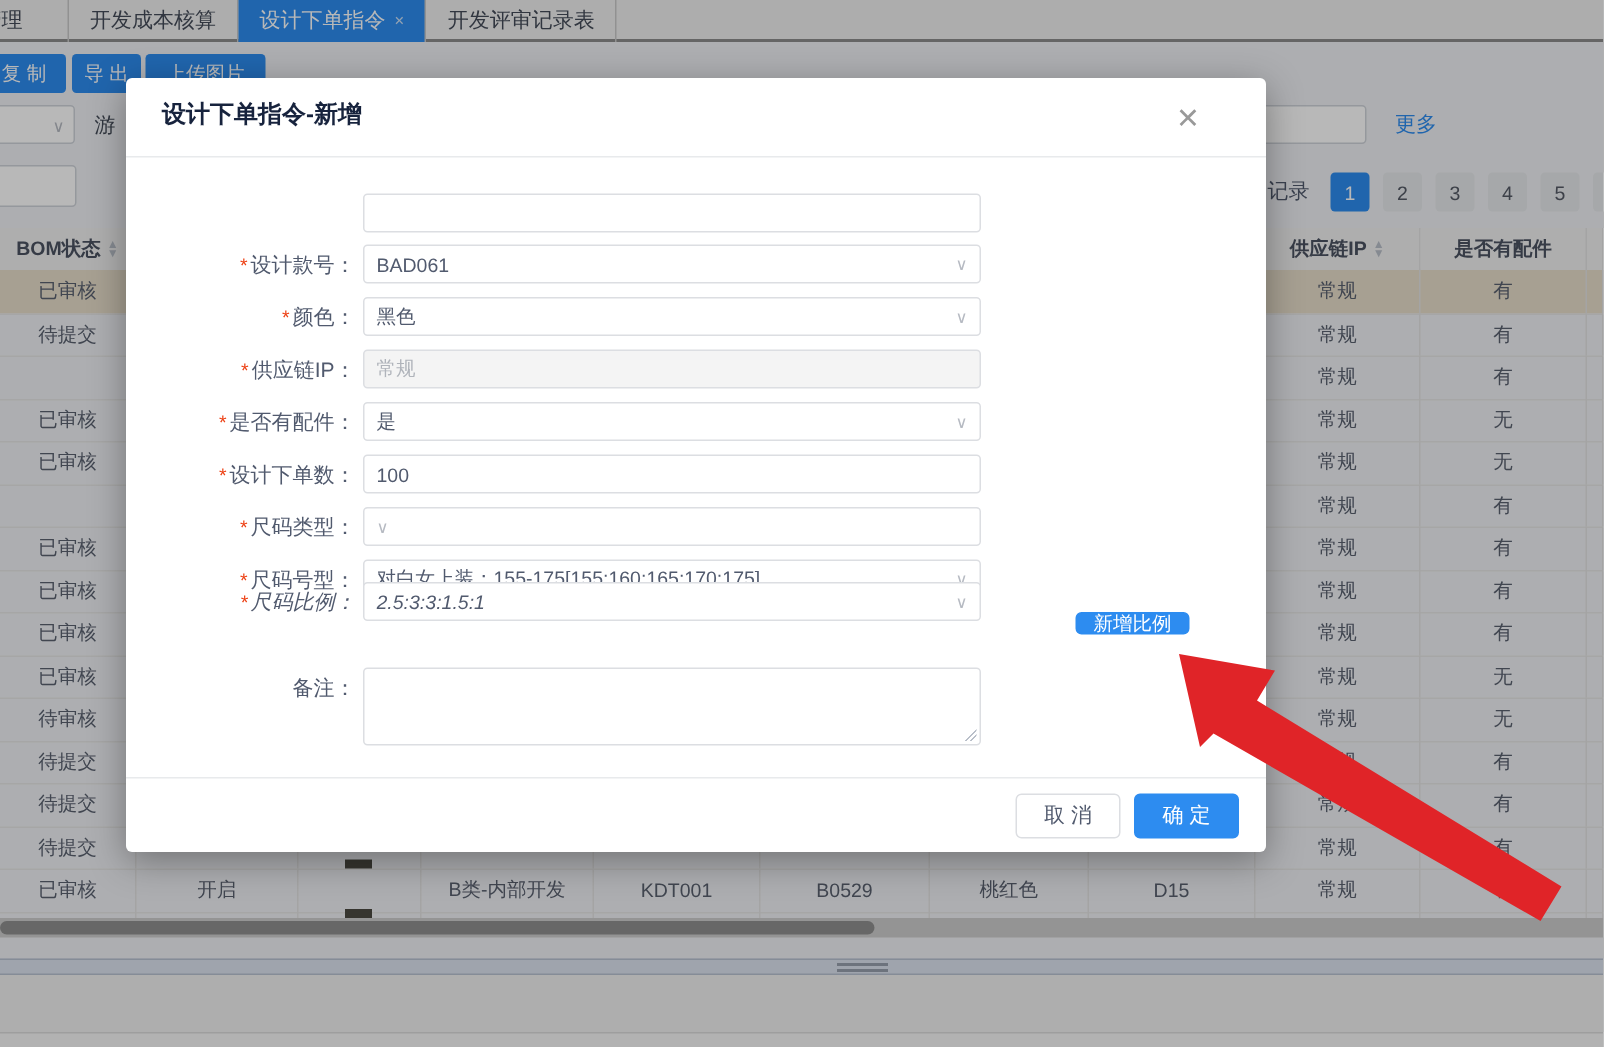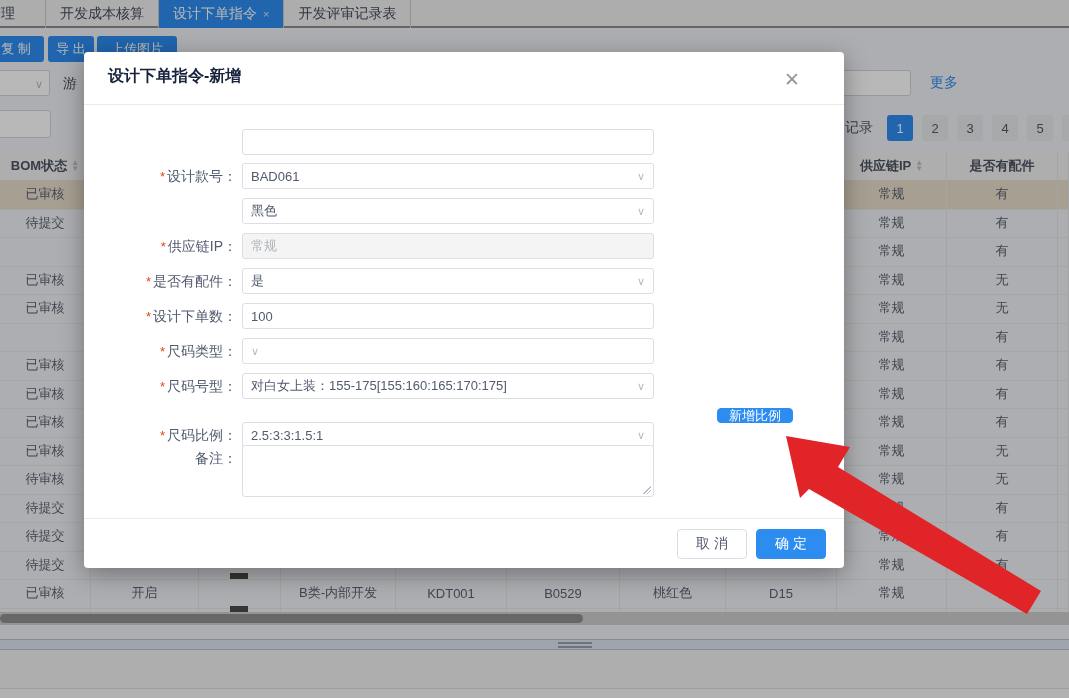--- a/index.html
+++ b/index.html
@@ -461,20 +461,21 @@
           </div>
         </div>
         <div class="frow" style="top: 111px; width: 760px;">
           <div class="flabel"><span class="req">*</span>设计款号：</div>
           <div class="fctl">
             <span class="val">BAD061</span>
             <span class="chev">∨</span>
           </div>
         </div>
         <div class="frow" style="top: 146px; width: 760px;">
+          <div class="flabel"><span class="req">*</span>颜色：</div>
           <div class="fctl">
             <span class="val">黑色</span>
             <span class="chev">∨</span>
           </div>
         </div>
         <div class="frow" style="top: 181px; width: 760px;">
           <div class="flabel"><span class="req">*</span>供应链IP：</div>
           <div class="fctl disabled">
             <span class="val">常规</span>
           </div>
@@ -498,21 +499,21 @@
             <span class="chev">∨</span>
           </div>
         </div>
         <div class="frow" style="top: 321px; width: 760px;">
           <div class="flabel"><span class="req">*</span>尺码号型：</div>
           <div class="fctl">
             <span class="val">对白女上装：155-175[155:160:165:170:175]</span>
             <span class="chev">∨</span>
           </div>
         </div>
-        <div class="frow" style="top: 370px; width: 601px;">
+        <div class="frow" style="top: 336px; width: 601px; font-style: italic;">
           <div class="flabel"><span class="req">*</span>尺码比例：</div>
           <div class="fctl">
             <span class="val">2.5:3:3:1.5:1</span>
             <span class="chev">∨</span>
           </div>
         </div>
         <div class="frow" style="top: 393px; width: 760px;">
           <div class="flabel">备注：</div>
           <div class="fctl area">
             <span class="val"></span>

